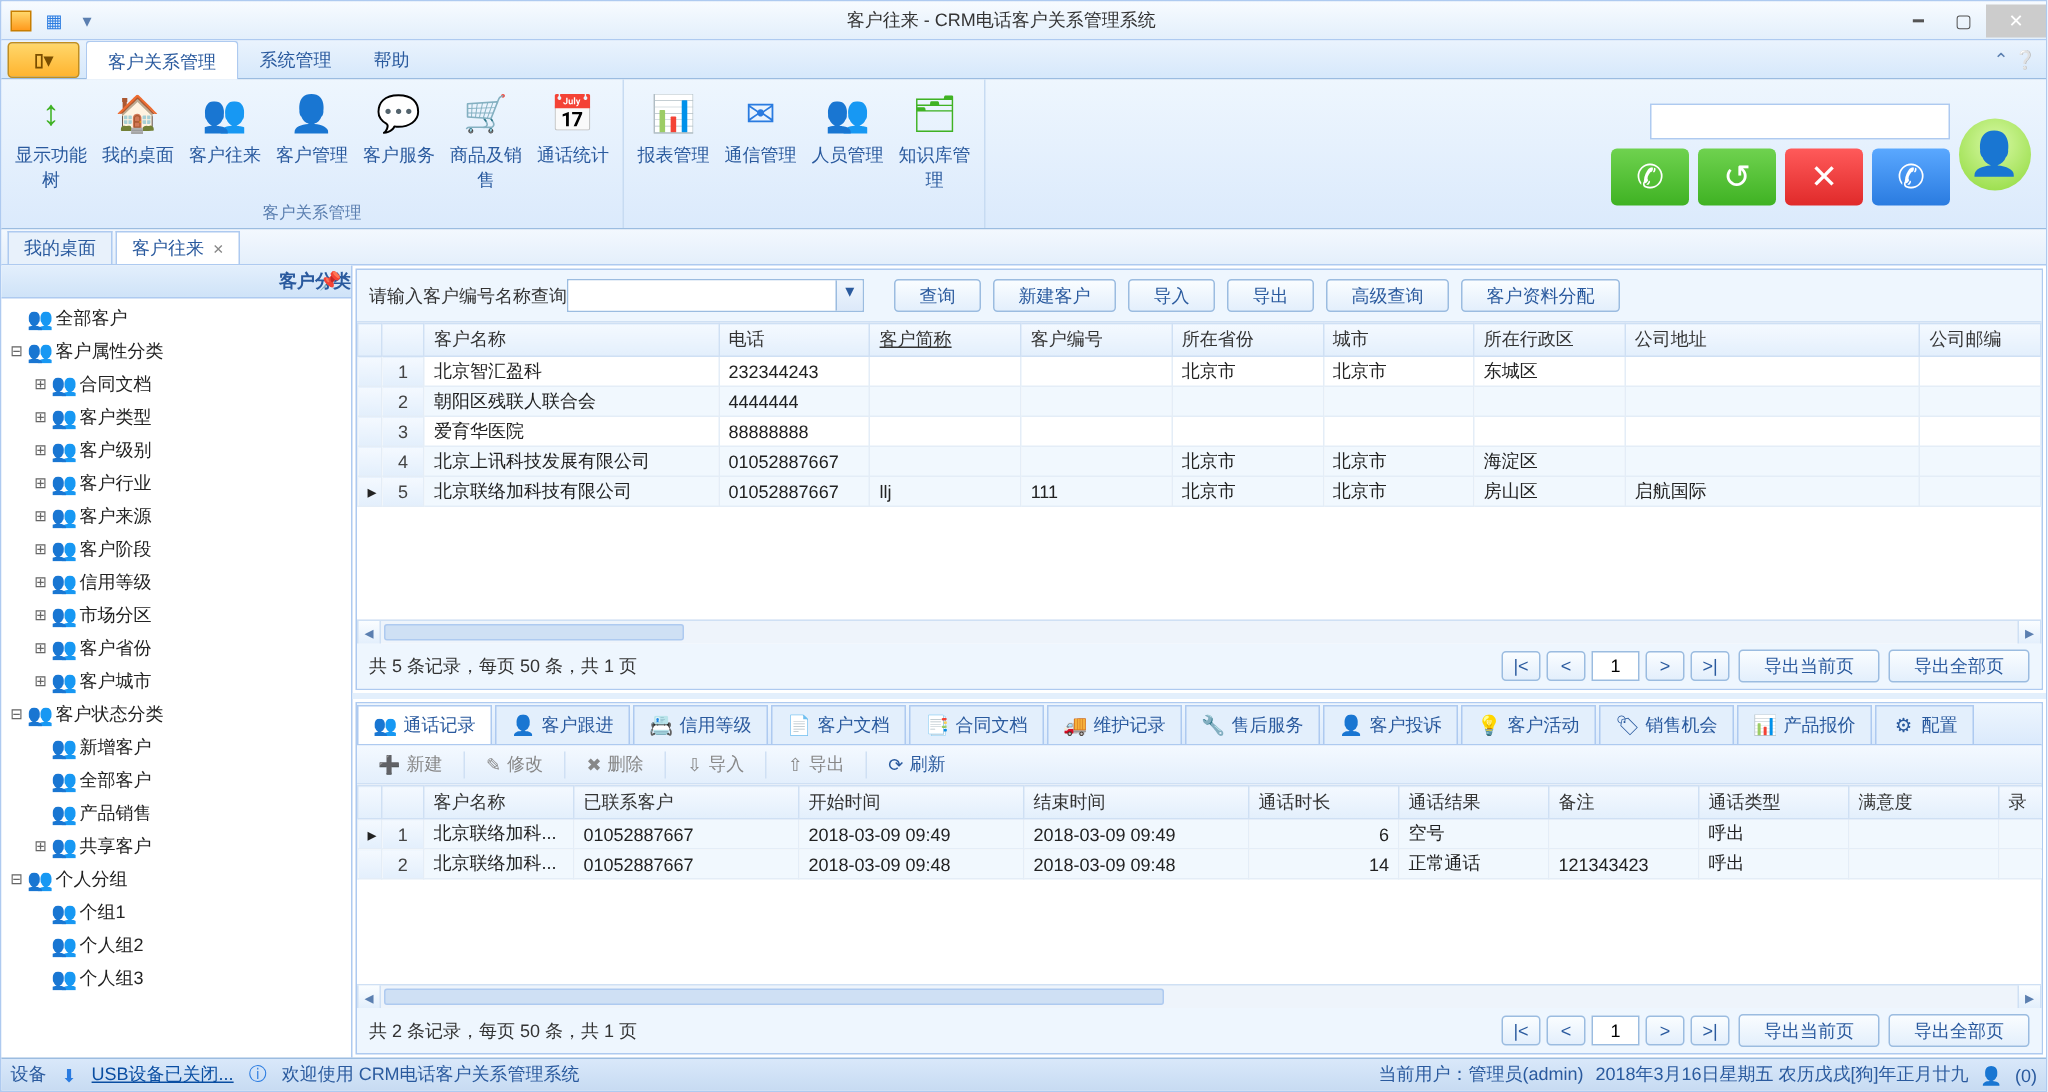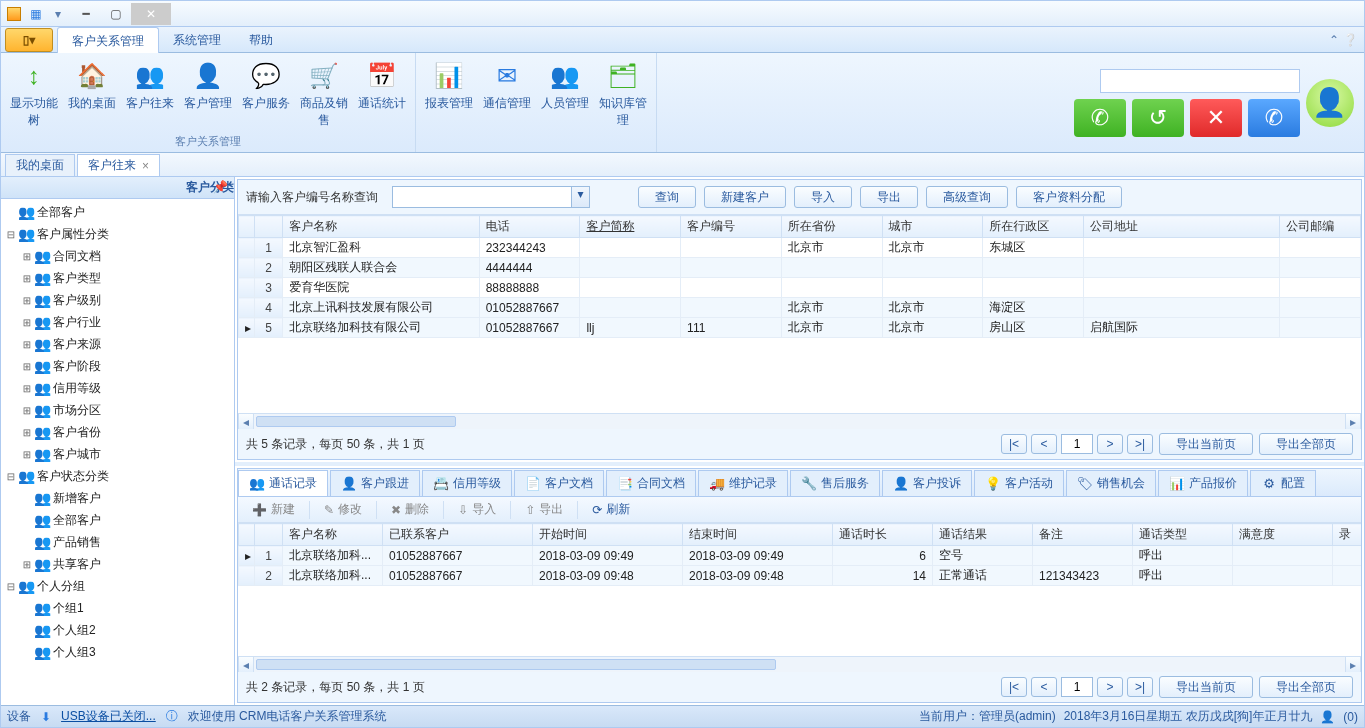--- a/index.html
+++ b/index.html
@@ -43,21 +43,21 @@
 .side-pin { position: absolute; right: 6px; top: 3px; color: #5b7fb0; }
 .tree { flex: 1; overflow: auto; padding: 2px 0; }
 .tree-node { display: flex; align-items: center; height: 22px; cursor: pointer; white-space: nowrap; }
 .tree-exp { width: 12px; text-align: center; color: #666; font-size: 10px; }
 .tree-ico { width: 20px; text-align: center; font-size: 14px; }
 .tree-lbl { color: #222; }
 .d0 { padding-left: 4px; }
 .d1 { padding-left: 20px; }
 .content { flex: 1; display: flex; flex-direction: column; min-width: 0; }
 .panel { border: 1px solid #aecaf0; margin: 2px; display: flex; flex-direction: column; }
-.topbar { display: flex; align-items: center; gap: 14px; padding: 6px 8px; background: #eef6fe; border-bottom: 1px solid #cfe0f4; }
+.topbar { display: flex; align-items: center; gap: 0; padding: 6px 8px; background: #eef6fe; border-bottom: 1px solid #cfe0f4; }
 .combo { display: inline-flex; border: 1px solid #9bbce0; background: #fff; height: 22px; }
 .combo input { border: none; width: 178px; padding: 0 4px; outline: none; }
 .combo .dd { width: 18px; background: linear-gradient(#f0f6fd,#dce9f9); border-left: 1px solid #9bbce0; text-align: center; color: #2a5a9e; cursor: pointer; }
 .btn { height: 22px; padding: 0 16px; background: linear-gradient(#fafdff,#e3effc); border: 1px solid #9bbce0; border-radius: 3px; color: #2a5a9e; cursor: pointer; }
 .grid-wrap { flex: 1; overflow: auto; position: relative; }
 table.grid { border-collapse: collapse; width: 100%; table-layout: fixed; }
 .grid th { background: linear-gradient(#f4f9ff,#e3effc); border: 1px solid #cfe0f4; height: 22px; text-align: left; padding: 0 6px; color: #333; font-weight: normal; }
 .grid td { border: 1px solid #e4edf7; height: 20px; padding: 0 6px; color: #222; white-space: nowrap; overflow: hidden; }
 .grid td.rownum { background: linear-gradient(#f4f9ff,#e3effc); text-align: center; color: #444; width: 28px; }
 .grid td.rowsel { background: linear-gradient(#f4f9ff,#e3effc); width: 16px; }
@@ -91,20 +91,21 @@
 <div class="app">
 
   <div class="titlebar">
     <div class="tb-left">
       <span class="qat-btn">
           <span class="logo-sq"></span>
         </span>
       <span class="qat-btn" style="color:#2a7be0;">▦</span>
       <span class="qat-btn" style="color:#5b7fb0;">▾</span>
     </div>
+    <div class="tb-center">客户往来 - CRM电话客户关系管理系统</div>
     <div class="tb-right">
       <div class="win-btn">━</div>
       <div class="win-btn">▢</div>
       <div class="win-btn close">✕</div>
     </div>
   </div>
 
   <div class="menubar">
     <div class="file-btn">▯▾</div>
     <div id="menu-tabs" style="display: flex;">

